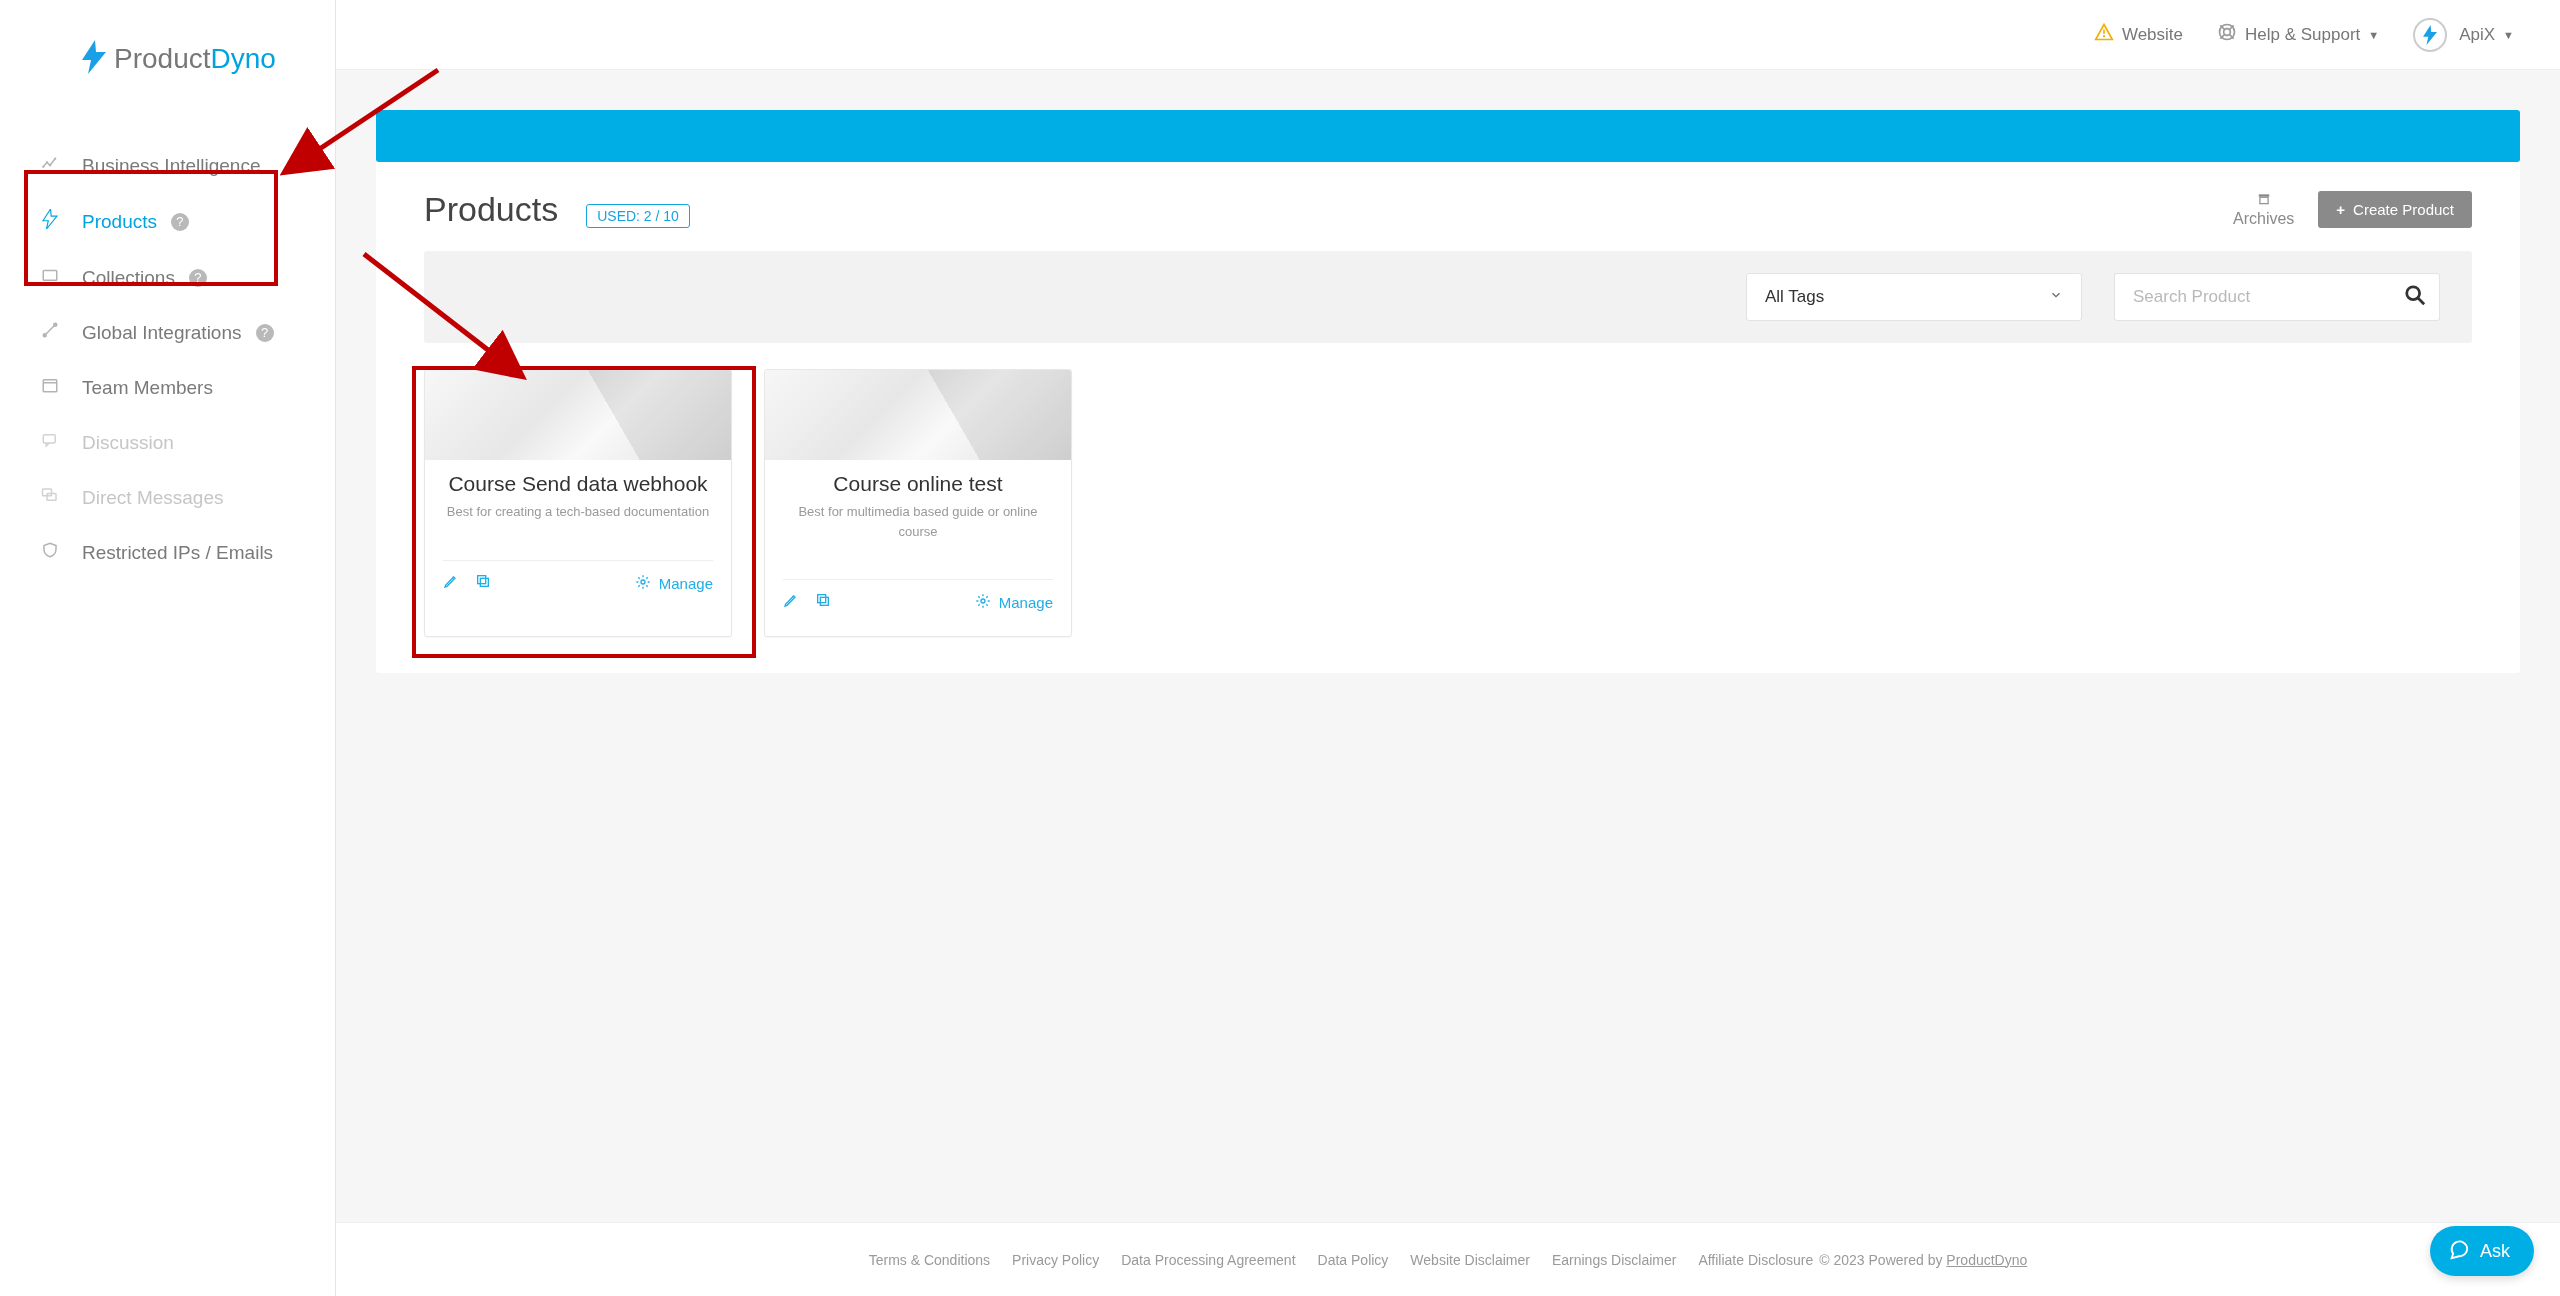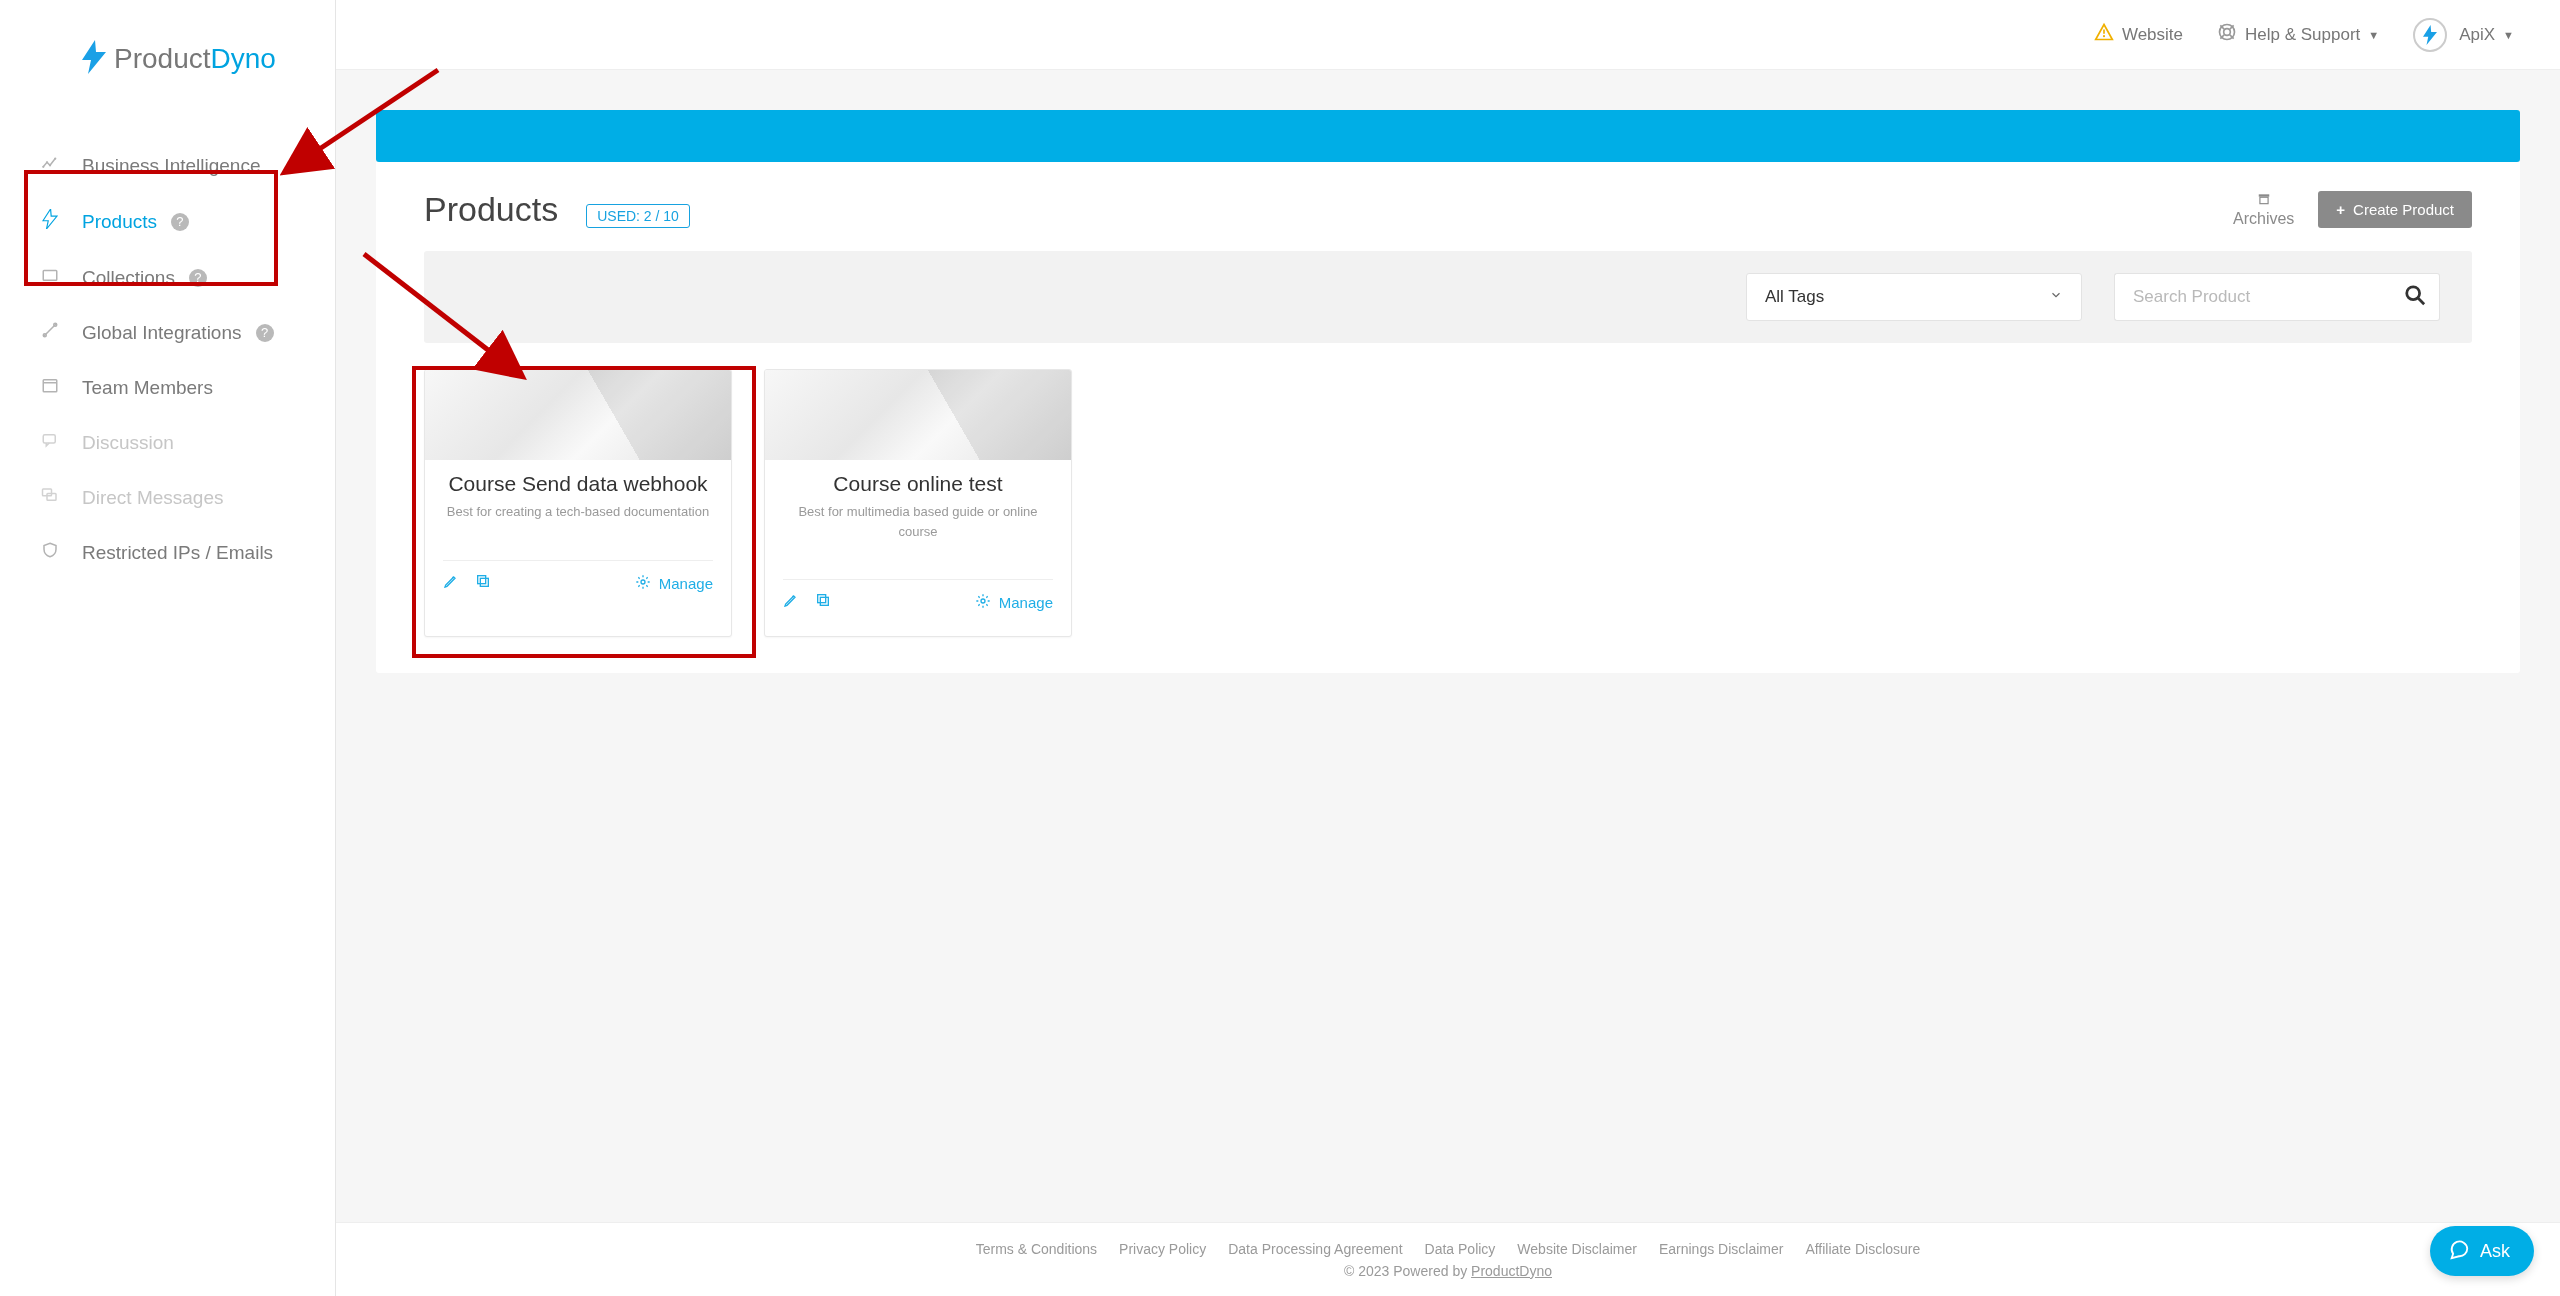--- a/index.html
+++ b/index.html
@@ -59,21 +59,21 @@
   .card-footer { border-top:1px solid #eee; margin:12px 18px; padding:12px 0; display:flex; align-items:flex-end; justify-content:space-between;}
   .card-footer .icons { display:flex; gap:16px; color:#20aee6; }
   .card-footer .manage { display:flex; align-items:center; gap:8px; color:#20aee6; font-size:15px; cursor:pointer;}
 
   
   .anno { position:absolute; pointer-events:none; }
   .red-box-sidebar { left:24px; top:170px; width:254px; height:116px; border:4px solid #c00000; }
   .red-box-card    { left:412px; top:366px; width:344px; height:292px; border:4px solid #c00000; }
   svg.arrow { position:absolute; overflow:visible; }
 
-  .footer { position:absolute; left:336px; right:0; bottom:0; height:74px; display:flex; flex-direction:column; align-items:center; justify-content:center; gap:6px; color:#9a9a9a; font-size:14px; border-top:1px solid #eee; background:#fff;}
+  .footer { position:absolute; left:336px; right:0; bottom:0; height:74px; display:flex; flex-direction:row; align-items:center; justify-content:center; gap:6px; color:#9a9a9a; font-size:14px; border-top:1px solid #eee; background:#fff;}
   .footer-links { display:flex; gap:22px; flex-wrap:wrap; justify-content:center;}
   .footer a { color:#9a9a9a; text-decoration:none;}
   .footer .pd-link { text-decoration:underline; }
 
   .ask-widget { position:absolute; right:26px; bottom:20px; background:#00aee6; color:#fff; border-radius:30px; height:50px; padding:0 24px 0 18px; display:flex; align-items:center; gap:10px; font-size:18px; cursor:pointer; box-shadow:0 3px 10px rgba(0,0,0,0.15);}
 </style>
 </head>
 <body>
 
 <aside class="sidebar">

